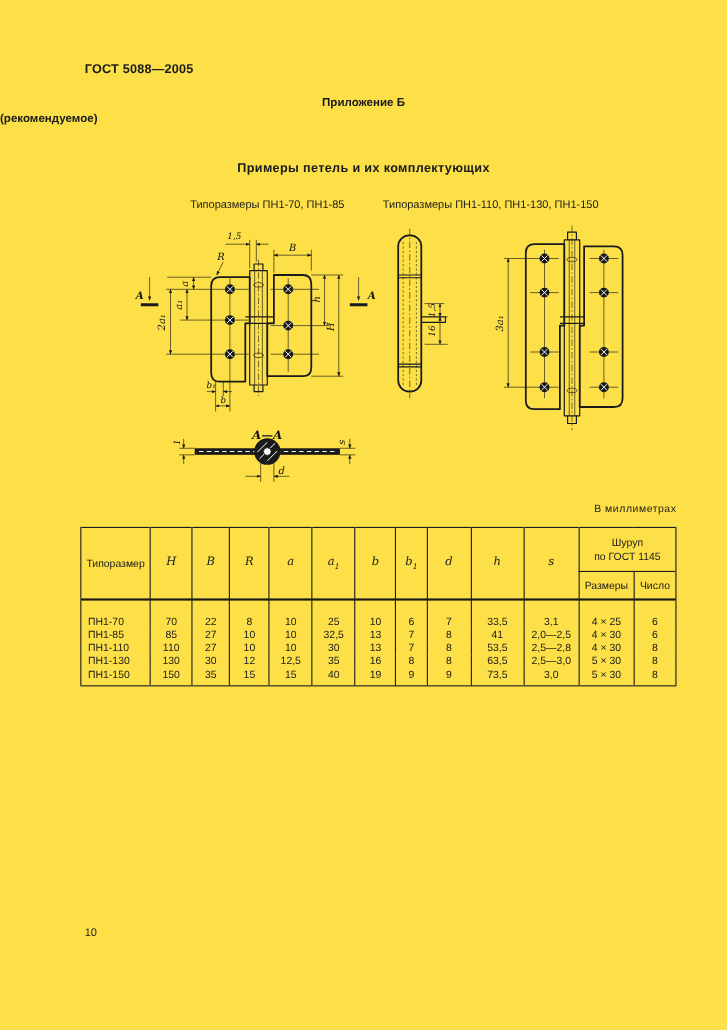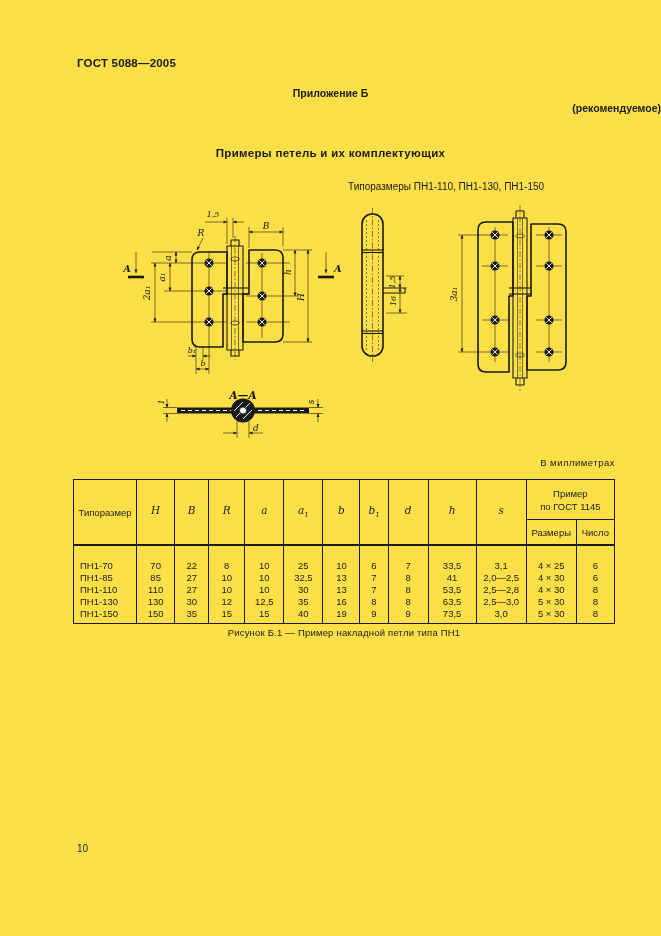--- a/index.html
+++ b/index.html
@@ -5,21 +5,21 @@
   html,body{margin:0;padding:0;background:#e8e8e8;}
   .page{
     position:relative;width:661px;height:936px;margin:0 auto;
     background:#fde047;color:#1a1a1a;
     font-family:"Liberation Sans", sans-serif;
     overflow:hidden;
   }
   .abs{position:absolute;}
   .doc-number{left:77px;top:57px;font-size:11.5px;font-weight:bold;letter-spacing:.2px;}
   .app-title{left:0;top:87px;width:661px;text-align:center;font-size:10.5px;font-weight:bold;}
-  .app-subtitle{left:0;top:102px;width:661px;text-align:right;font-size:10.5px;font-weight:bold;}
+  .app-subtitle{left:0;top:102px;width:661px;text-align:left;font-size:10.5px;font-weight:bold;}
   .main-heading{left:0;top:147px;width:661px;text-align:center;font-size:11.5px;font-weight:bold;letter-spacing:.3px;}
   .cap-left{left:123px;top:181px;width:240px;text-align:center;font-size:10px;}
   .cap-right{left:348px;top:181px;width:244px;text-align:left;font-size:10px;}
   .units-note{left:400px;top:457px;width:215px;text-align:right;font-size:9.5px;letter-spacing:.5px;}
   .fig-caption{left:73px;top:627px;width:542px;text-align:center;font-size:9.5px;letter-spacing:.2px;}
   .page-number{left:77px;top:843px;font-size:10px;}
 
   
   .drawing{left:70px;top:196px;width:548px;height:266px;}
   .ol{fill:none;stroke:#1a1a1a;stroke-width:1.6;stroke-linejoin:round;}
@@ -56,20 +56,21 @@
 </style>
 </head>
 <body>
 
 <div class="page">
 
   <div class="abs doc-number">ГОСТ 5088—2005</div>
   <div class="abs app-title">Приложение Б</div>
   <div class="abs app-subtitle">(рекомендуемое)</div>
   <div class="abs main-heading">Примеры петель и их комплектующих</div>
+  <div class="abs cap-left">Типоразмеры ПН1-70, ПН1-85</div>
   <div class="abs cap-right">Типоразмеры ПН1-110, ПН1-130, ПН1-150</div>
 
   <svg class="abs drawing" viewBox="70 196 548 266" xmlns="http://www.w3.org/2000/svg">
     <defs>
       <marker id="ar" viewBox="0 0 10 10" refX="9" refY="5" markerWidth="6.5" markerHeight="6.5" orient="auto-start-reverse">
           <path d="M0,1.2 L9.5,5 L0,8.8 z" fill="#1a1a1a"></path>
         </marker>
     </defs>
 
     <g>
@@ -299,21 +300,21 @@
         <th rowspan="2"><span class="lit"><span>B</span><sub></sub></span></th>
         <th rowspan="2"><span class="lit"><span>R</span><sub></sub></span></th>
         <th rowspan="2"><span class="lit"><span>a</span><sub></sub></span></th>
         <th rowspan="2"><span class="lit"><span>a</span><sub>1</sub></span></th>
         <th rowspan="2"><span class="lit"><span>b</span><sub></sub></span></th>
         <th rowspan="2"><span class="lit"><span>b</span><sub>1</sub></span></th>
         <th rowspan="2"><span class="lit"><span>d</span><sub></sub></span></th>
         <th rowspan="2"><span class="lit"><span>h</span><sub></sub></span></th>
         <th rowspan="2"><span class="lit"><span>s</span><sub></sub></span></th>
         <th colspan="2" class="screw-head">
-          <div>Пример</div>
+          <div>Шуруп</div>
           <div>по ГОСТ 1145</div>
         </th>
       </tr>
       <tr class="sub">
         <th>Размеры</th>
         <th>Число</th>
       </tr>
     </thead>
     <tbody>
       <tr>
@@ -387,15 +388,14 @@
           <td>9</td>
           <td>9</td>
           <td>73,5</td>
           <td>3,0</td>
           <td>5 × 30</td>
           <td>8</td>
       </tr>
     </tbody>
   </table>
 
-  <div class="abs fig-caption">Рисунок Б.1 — Пример накладной петли типа ПН1</div>
   <div class="abs page-number">10</div>
 </div>
 
 </body></html>

